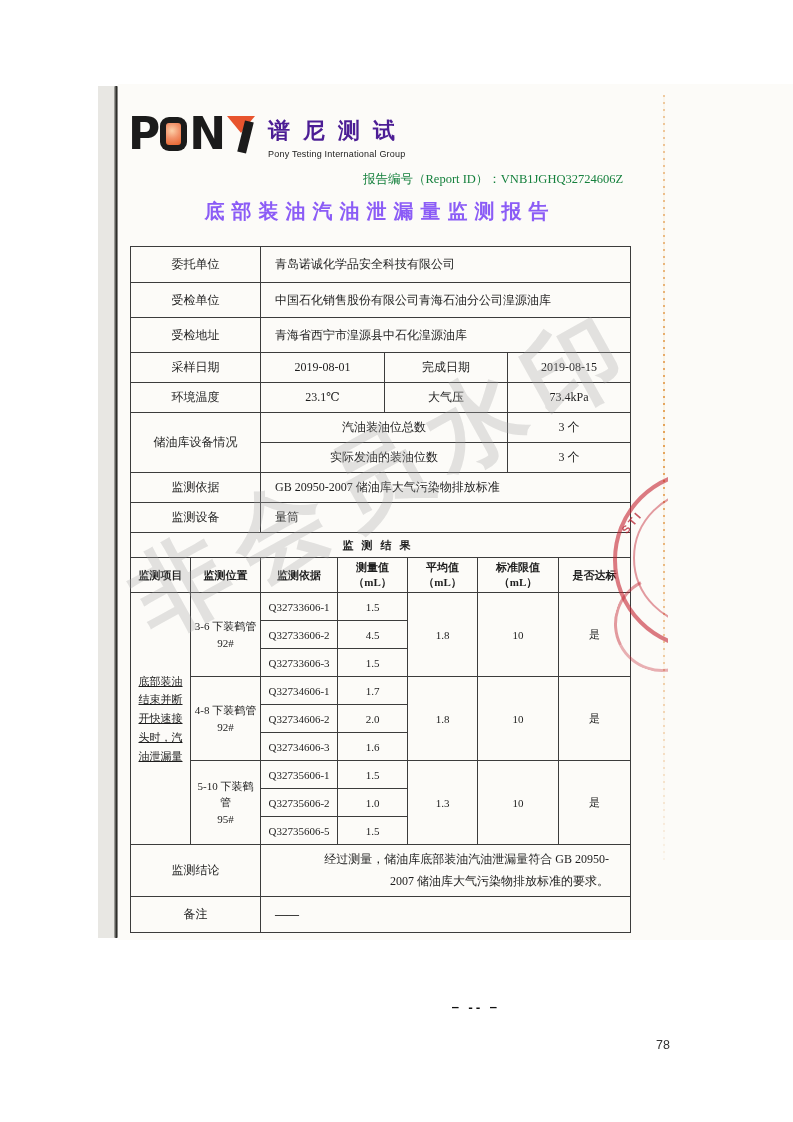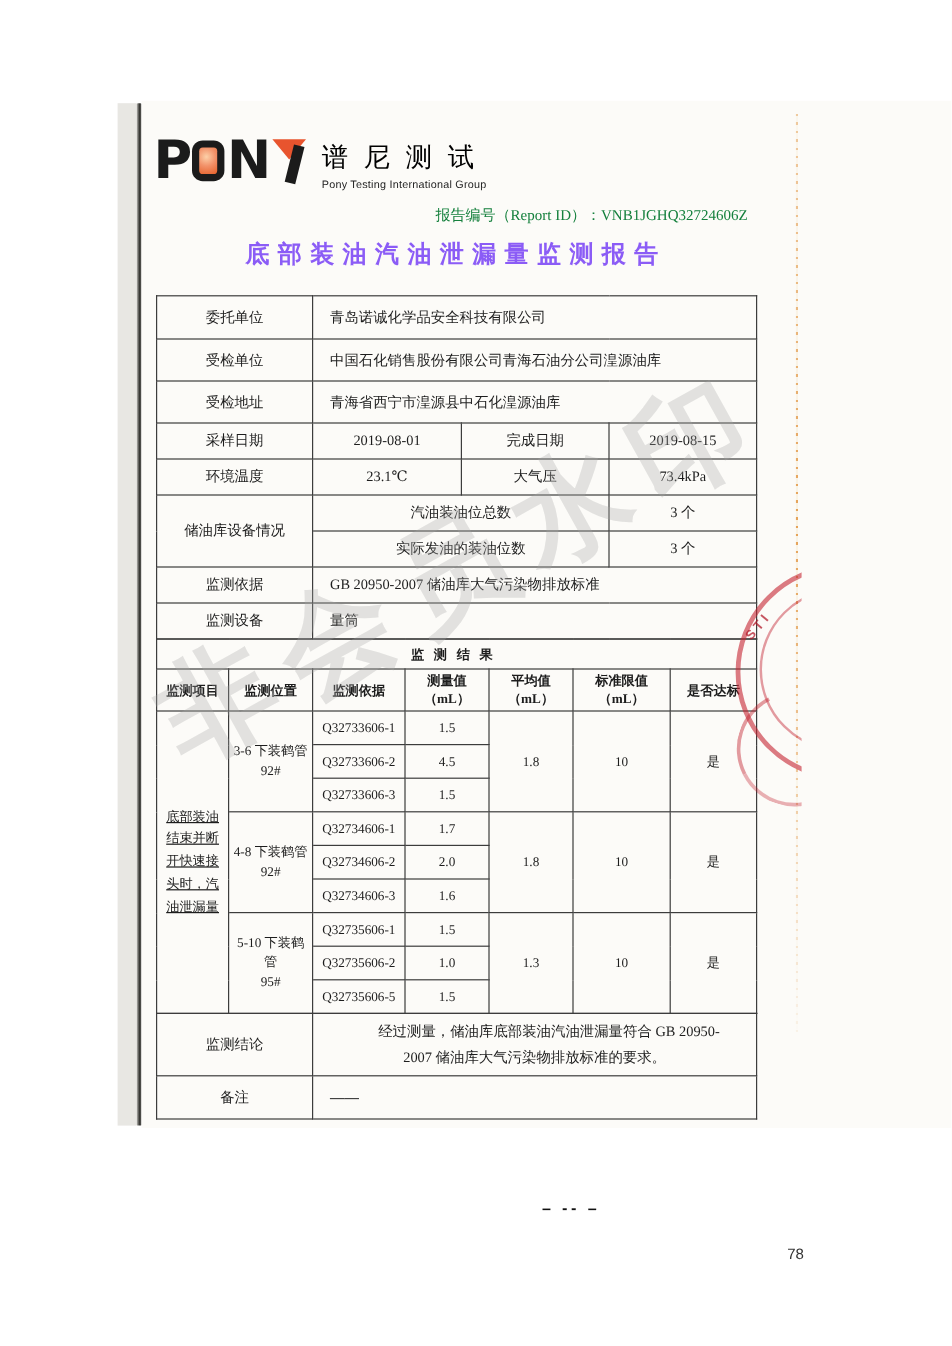--- a/index.html
+++ b/index.html
@@ -15,39 +15,39 @@
   .logo-block{position:absolute;left:128px;top:112px;display:flex;align-items:flex-start;}
   .logo-word{display:flex;align-items:center;height:44px;}
   .logo-letter{font-family:"DejaVu Sans",sans-serif;font-weight:bold;font-size:44px;line-height:40px;color:#1b1b1b;letter-spacing:-2px;}
   .logo-obox{display:inline-block;width:27px;height:34px;background:#1b1b1b;border-radius:9px;position:relative;margin:0 2px;}
   .logo-obox .inner{position:absolute;left:6px;top:6px;right:6px;bottom:6px;border-radius:3px;
     background:radial-gradient(circle at 40% 35%, #fcd0a8 0%, #f2926a 45%, #e55f28 100%);}
   .logo-y{position:relative;width:32px;height:42px;margin-left:2px;}
   .logo-y .tri{position:absolute;left:1px;top:3px;width:0;height:0;border-left:14px solid transparent;border-right:14px solid transparent;border-top:17px solid #e8542e;}
   .logo-y .stem{position:absolute;left:15px;top:8px;width:9px;height:32px;background:#1b1b1b;transform:rotate(14deg);}
   .logo-cjk{margin-left:10px;padding-top:4px;}
-  .logo-cn{font-size:22px;font-weight:normal;letter-spacing:13px;color:#000000;white-space:nowrap;}
+  .logo-cn{font-size:22px;font-weight:bold;letter-spacing:13px;color:#4c1d95;white-space:nowrap;}
   .logo-en{font-size:9px;color:#222;margin-top:3px;letter-spacing:0.2px;font-family:Liberation Sans, sans-serif;}
 
   .report-id{position:absolute;left:363px;top:171px;font-size:12.5px;color:#15803d;white-space:nowrap;}
   .doc-title{position:absolute;left:130px;top:198px;width:500px;text-align:center;font-size:20px;font-weight:bold;letter-spacing:7px;color:#8b5cf6;white-space:nowrap;}
 
   
   .tbl-wrap{position:absolute;left:130px;top:246px;width:500px;}
   table{border-collapse:collapse;width:500px;table-layout:fixed;}
   td{border:1px solid #3c3c3c;text-align:center;vertical-align:middle;font-size:12px;padding:1px 3px;color:#1d1d1d;overflow:hidden;}
   td.lbl{font-weight:normal;}
   td.left{text-align:left;padding-left:14px;}
   .stack{margin-top:-1px;}
   .band-cell{font-weight:bold;letter-spacing:8px;font-size:13px;}
   .res td{font-size:11px;}
   .res td.hdr{font-weight:bold;font-size:11px;padding:2px 1px;}
   .proj-cell{font-size:11px;line-height:1.7;padding:2px 4px;text-decoration:underline;}
   .loc-cell{font-size:10.5px;line-height:1.5;}
-  .concl-text{text-align:center;font-size:12px;line-height:1.8;padding:4px 21px;text-indent:2em;}
+  .concl-text{text-align:right;font-size:12px;line-height:1.8;padding:4px 21px;text-indent:2em;}
   .remark-val{text-align:left;padding-left:14px;font-weight:bold;}
 
   .page-footer{position:absolute;left:130px;top:938px;width:500px;text-align:center;font-size:12px;color:#222;letter-spacing:2px;}
   .dash-mark{position:absolute;left:452px;top:1001px;font-size:11px;font-weight:bold;color:#111;letter-spacing:1px;font-family:"DejaVu Sans Mono",monospace;}
   .pdf-page-num{position:absolute;left:656px;top:1038px;font-size:12.5px;color:#333;font-family:"Liberation Sans",sans-serif;}
 
   
   .watermark{position:absolute;left:140px;top:545px;z-index:4;transform:rotate(-29deg);transform-origin:0 50%;
     font-size:96px;font-weight:bold;letter-spacing:16px;color:rgba(165,165,165,0.30);white-space:nowrap;pointer-events:none;}
 

